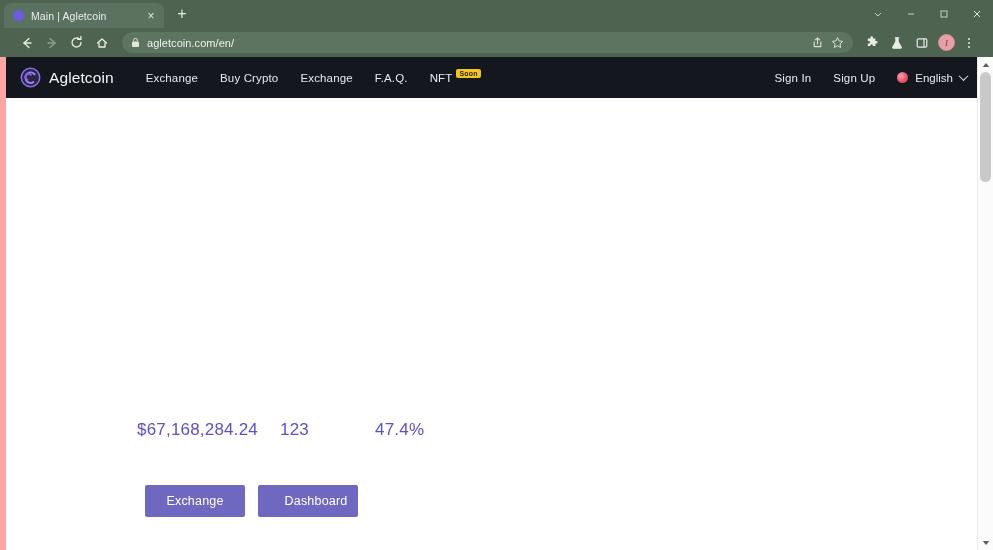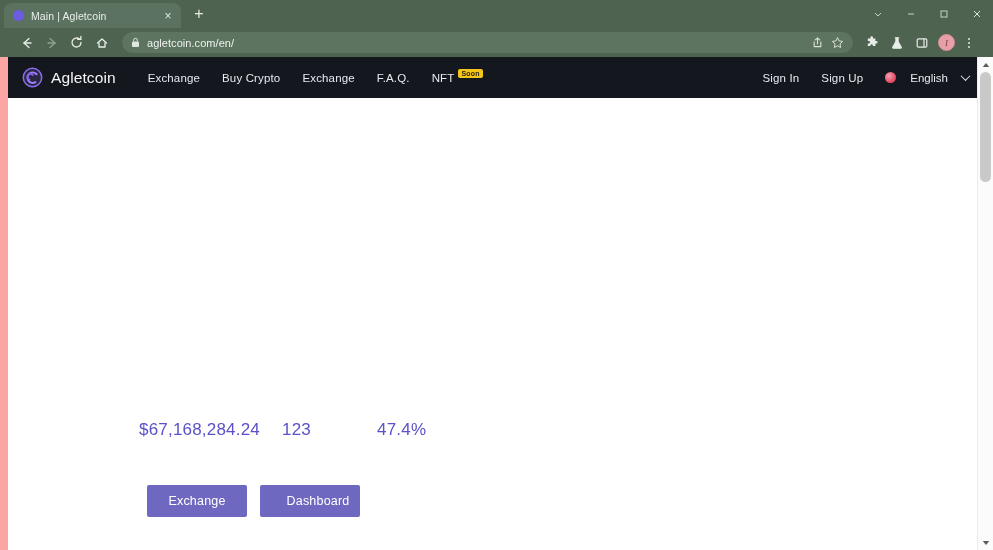--- a/index.html
+++ b/index.html
@@ -31,21 +31,21 @@
     height: 28px;
     display: flex;
     align-items: flex-end;
     background: #4e6350;
     position: relative;
     padding-left: 4px;
     box-sizing: border-box;
   }
   .tab {
     height: 25px;
-    width: 177px;
+    width: 160px;
     background: #5b7260;
     border-radius: 8px 8px 0 0;
     display: flex;
     align-items: center;
     padding: 0 6px 0 9px;
     box-sizing: border-box;
     position: relative;
   }
   .tab-favicon {
     width: 11px;
@@ -197,21 +197,21 @@
   }
   .kebab i {
     width: 2px; height: 2px; border-radius: 50%; background: #e2e9e2; display:block;
   }
 
   
   .viewport {
     flex: 1 1 auto;
     position: relative;
     background: #ffffff;
-    border-left: 8px solid #fca5a5;
+    border-left: 6px solid #fca5a5;
     border-right: 0;
     box-sizing: border-box;
     overflow: hidden;
     display: flex;
     flex-direction: column;
   }
   .page {
     flex: 1 1 auto;
     position: relative;
     background: #ffffff;
@@ -273,21 +273,21 @@
   }
   .header-right {
     margin-left: auto;
     display: flex;
     align-items: center;
     gap: 22px;
   }
   .lang {
     display: flex;
     align-items: center;
-    gap: 14px;
+    gap: 7px;
     color: #e7e9ef;
     font-size: 11.5px;
   }
   .flag {
     width: 11px;
     height: 11px;
     border-radius: 50%;
     background: radial-gradient(circle at 35% 35%, #f2a0b0 0%, #e8566e 55%, #c8384f 100%);
     flex: 0 0 auto;
   }

